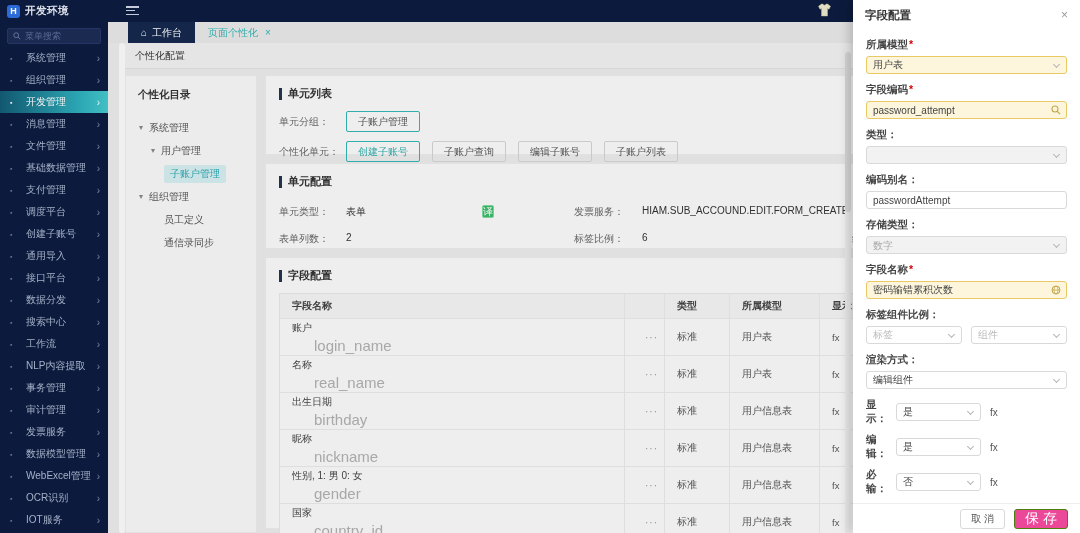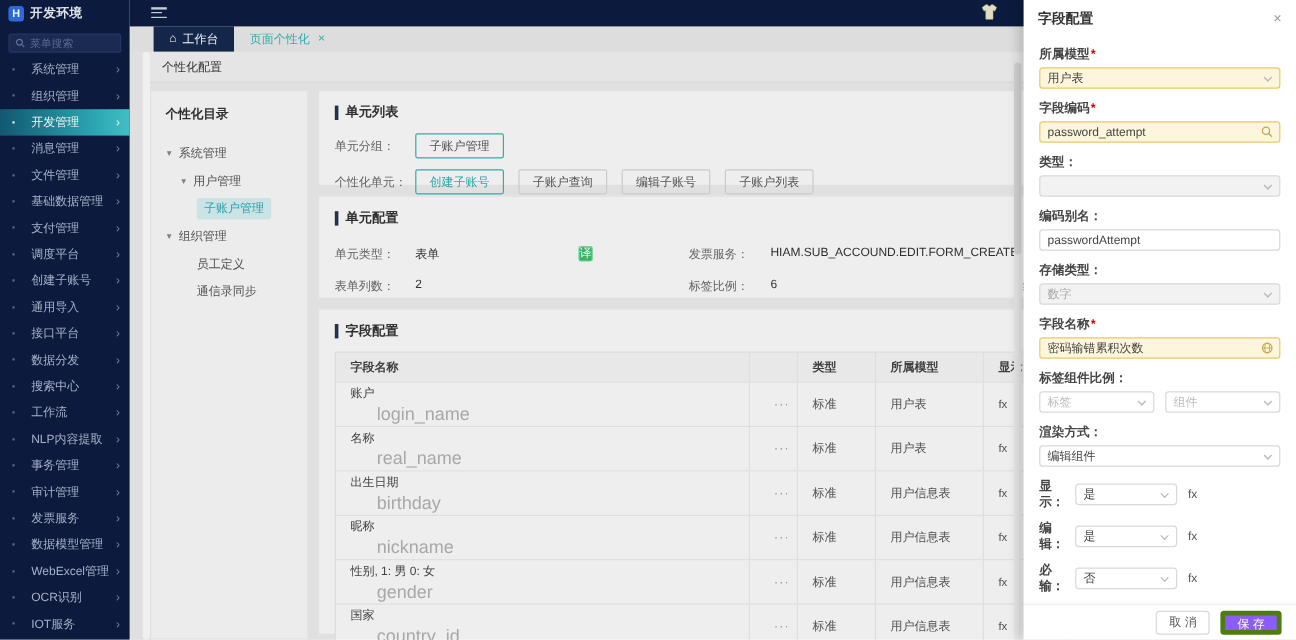--- a/index.html
+++ b/index.html
@@ -115,39 +115,39 @@
     padding:0 12px; }
   .drawer-head .dt { font-size:11.5px; font-weight:bold; color:#333; }
   .drawer-head .dx { color:#999; font-size:12px; cursor:pointer; }
   .drawer-body { flex:1; padding:8px 13px 0; overflow:hidden; }
   .fblock { margin-bottom:9px; }
   .flab { font-size:10.5px; color:#464646; font-weight:bold; margin-bottom:4px; }
   .req { color:#d40000; margin-left:1px; }
   .ctrl { position:relative; height:18px; border:1px solid #d9d9d9; border-radius:3px;
     background:#fff; display:flex; align-items:center; padding:0 6px; font-size:10px; color:#444; }
   .ctrl.hl { background:#fdf6dc; border-color:#e9c964; }
-  .ctrl.dis { background:#f2f2f2; color:#a9a9a9; }
+  .ctrl.dis { background:#f2f2f2; color:#a9a9a9;align-items:flex-end; }
   .ctrl input { border:none; outline:none; background:transparent; width:100%;
     font-size:10px; color:#444; font-family:inherit; }
   .ctrl input::placeholder { color:#bbb; }
   .caret { position:absolute; right:7px; top:5px; width:5px; height:5px;
     border-right:1.3px solid #b5b5b5; border-bottom:1.3px solid #b5b5b5; transform:rotate(45deg); }
   .suffix-ic { position:absolute; right:5px; top:3px; }
   .two-col { display:flex; gap:9px; }
   .two-col .ctrl { flex:1; }
   .inline-row { display:flex; align-items:center; margin-bottom:7px; }
   .inline-row .il { width:30px; font-size:10.5px; color:#464646; font-weight:bold; }
   .inline-row .ctrl { width:85px; margin-right:9px; }
   .inline-row .fx { font-size:10px; }
   .drawer-foot { height:30px; border-top:1px solid #eee; display:flex; align-items:center;
     justify-content:flex-end; gap:9px; padding-right:12px;padding-left:36px; }
   .btn-cancel { height:20px; padding:0 10px; font-size:10px; background:#fff;
     border:1px solid #d9d9d9; border-radius:3px; color:#555; cursor:pointer; font-family:inherit; }
-  .btn-save { height:20px; padding:0 10px; font-size:10px; background:#8b5cf6;
-    border:4px solid #4d7c0f; border-radius:3px; color:#fff; cursor:pointer; font-family:inherit; }
+  .btn-save { height:20px; padding:0 10px; font-size:14px; background:#ec4899;
+    border:1px solid #4d7c0f; border-radius:3px; color:#fff; cursor:pointer; font-family:inherit; }
 </style>
 </head>
 <body>
 
 <div class="sidebar">
   <div class="logo-row">
     <span class="logo-mark">H</span>
     <span class="logo-text">开发环境</span>
   </div>
   <div class="menu-search">

